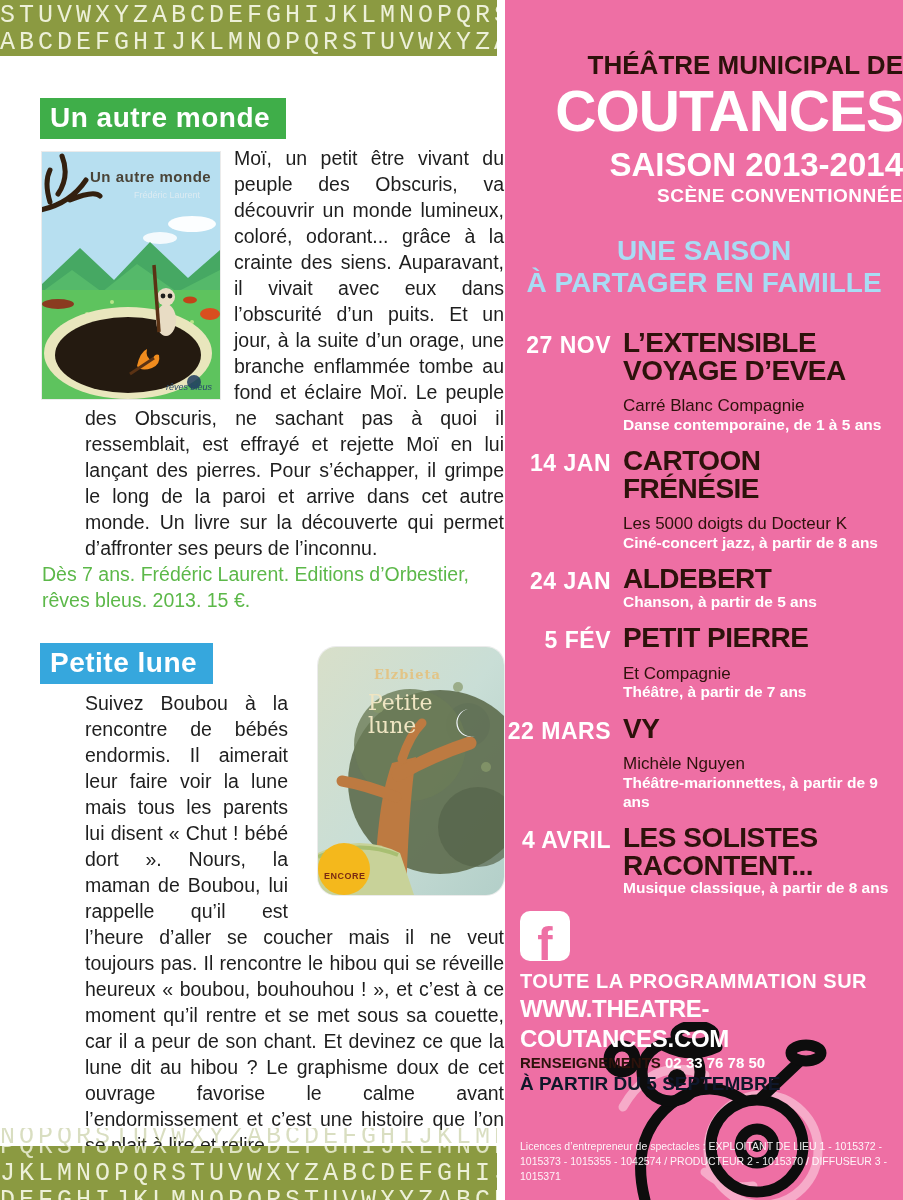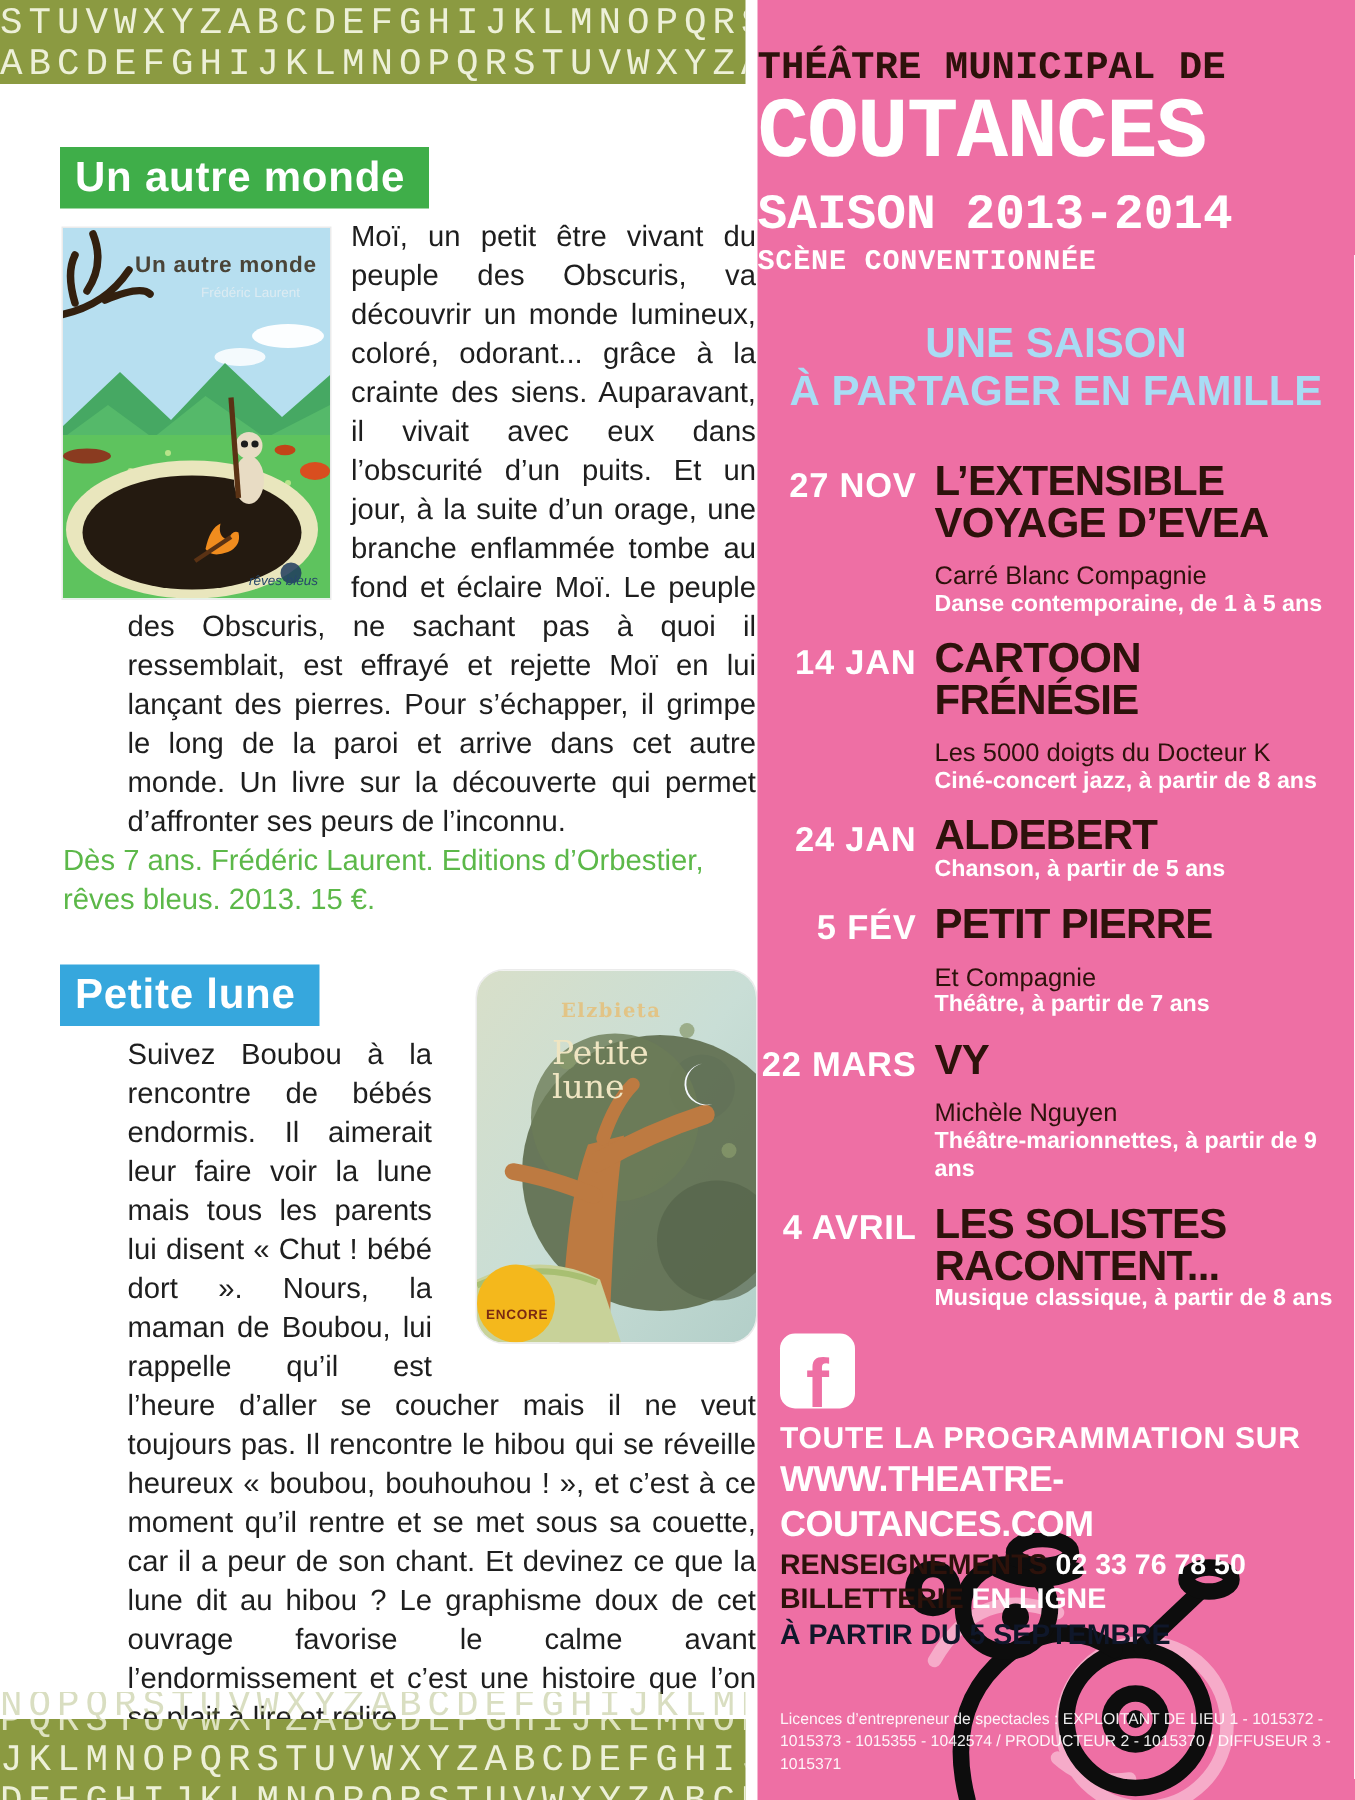--- a/index.html
+++ b/index.html
@@ -44,21 +44,21 @@
   .c1-pub{bottom:7px;right:8px;font-size:9px;color:#27486b;font-style:italic;}
   .c2-author{top:20px;left:56px;font-size:13px;font-weight:bold;color:#e2c486;
              font-family:"DejaVu Serif",serif;letter-spacing:1px;}
   .c2-title{top:44px;left:50px;width:80px;font-size:22px;line-height:1.05;color:#efe5c2;
             font-family:"DejaVu Serif",serif;}
   .c2-pub{bottom:14px;left:6px;font-size:9px;font-weight:bold;color:#7a2a12;letter-spacing:.5px;}
 
   
   .poster{position:absolute;left:505px;top:0;width:398px;height:1200px;background:#ee6fa4;
           overflow:hidden;color:#fff;}
-  .poster-head{ text-align:left;padding-top:30px;font-family:Liberation Mono, monospace;}
+  .poster-head{ text-align:right;padding-top:50px;}
   .ph-line1{font-size:26px;font-weight:bold;color:#2d120b;letter-spacing:0;}
   .ph-title{font-size:57px;font-weight:bold;color:#fff;line-height:1.0;letter-spacing:-1px;margin-top:2px;}
   .ph-season{font-size:33px;font-weight:bold;color:#fff;margin-top:6px;letter-spacing:0;}
   .ph-sub{font-size:19px;font-weight:bold;color:#fff;margin-top:1px;letter-spacing:.5px;}
   .tagline{margin-top:28px;text-align:center;color:#a8dcf4;font-weight:bold;
            font-size:28px;line-height:1.15;}
 
   .events{margin-top:30px;}
   .event{display:flex;margin-bottom:13px;}
   .ev-date{width:106px;flex:0 0 106px;text-align:right;padding-right:12px;box-sizing:content-box;
@@ -69,21 +69,21 @@
   .ev-company:empty{display:none;}
   .ev-genre{font-size:15.5px;font-weight:bold;color:#fff;line-height:1.2;}
 
   .poster-footer{padding-left:15px;margin-top:10px;position:relative;z-index:2;}
   .fb-icon{width:50px;height:50px;background:#fff;border-radius:10px;position:relative;margin-bottom:8px;}
   .fb-icon span{position:absolute;left:0;right:0;bottom:-6px;text-align:center;
                 font-size:46px;font-weight:bold;color:#ee6fa4;line-height:1;}
   .pf-line{font-weight:bold;line-height:1.25;}
   .pf-prog{font-size:20px;color:#fff;letter-spacing:.5px;}
   .pf-site{font-size:24px;color:#fff;letter-spacing:-.3px;}
-  .pf-info .lbl{color:#2d120b;} .pf-info{font-size:19px;color:#fff;}
+  .pf-info .lbl{color:#2d120b;} .pf-info{font-size:15px;color:#fff;}
   .pf-tick .lbl{color:#2d120b;} .pf-tick{font-size:19px;color:#fff;}
   .pf-date{font-size:19px;color:#0f172a;}
 
   .poster-illu{position:absolute;bottom:0;left:0;width:398px;height:178px;z-index:1;}
   .licences{position:absolute;bottom:6px;left:15px;right:8px;z-index:3;
             font-size:10.5px;line-height:1.4;color:rgba(255,255,255,.92);}
 </style>
 </head>
 <body>
 
@@ -255,24 +255,20 @@
     <div class="poster-footer">
       <div class="fb-icon">
         <span>f</span>
       </div>
       <div class="pf-line pf-prog">TOUTE LA PROGRAMMATION SUR</div>
       <div class="pf-line pf-site">WWW.THEATRE-COUTANCES.COM</div>
       <div class="pf-line pf-info">
         <span class="lbl">RENSEIGNEMENTS</span>
         <span>02 33 76 78 50</span>
       </div>
-      <div class="pf-line pf-tick">
-        <span class="lbl">BILLETTERIE</span>
-        <span>EN LIGNE</span>
-      </div>
       <div class="pf-line pf-date">À PARTIR DU 5 SEPTEMBRE</div>
     </div>
 
     <svg class="poster-illu" viewBox="0 0 398 178">
       <g fill="none" stroke="#f6abc9" stroke-width="9" stroke-linecap="round">
         <circle cx="258" cy="128" r="55"></circle>
         <path d="M118,85 q30,-52 82,-32"></path>
         <path d="M200,150 q20,18 48,14"></path>
       </g>
       <g fill="none" stroke="#0d0d0d" stroke-width="11" stroke-linecap="round" stroke-linejoin="round">

